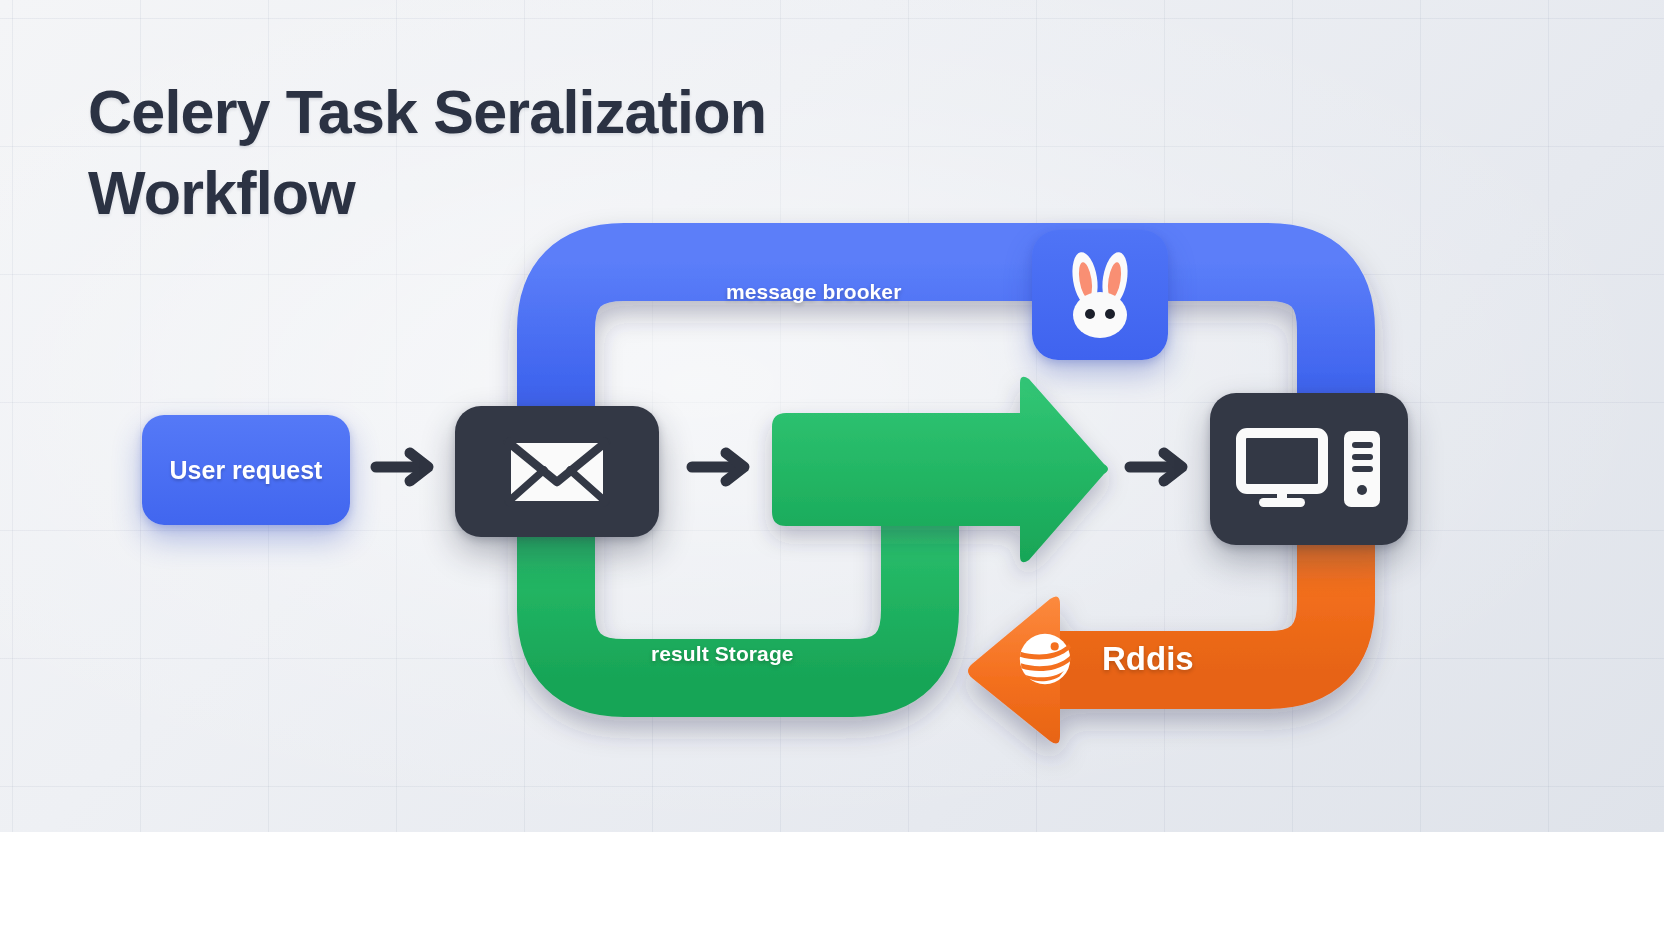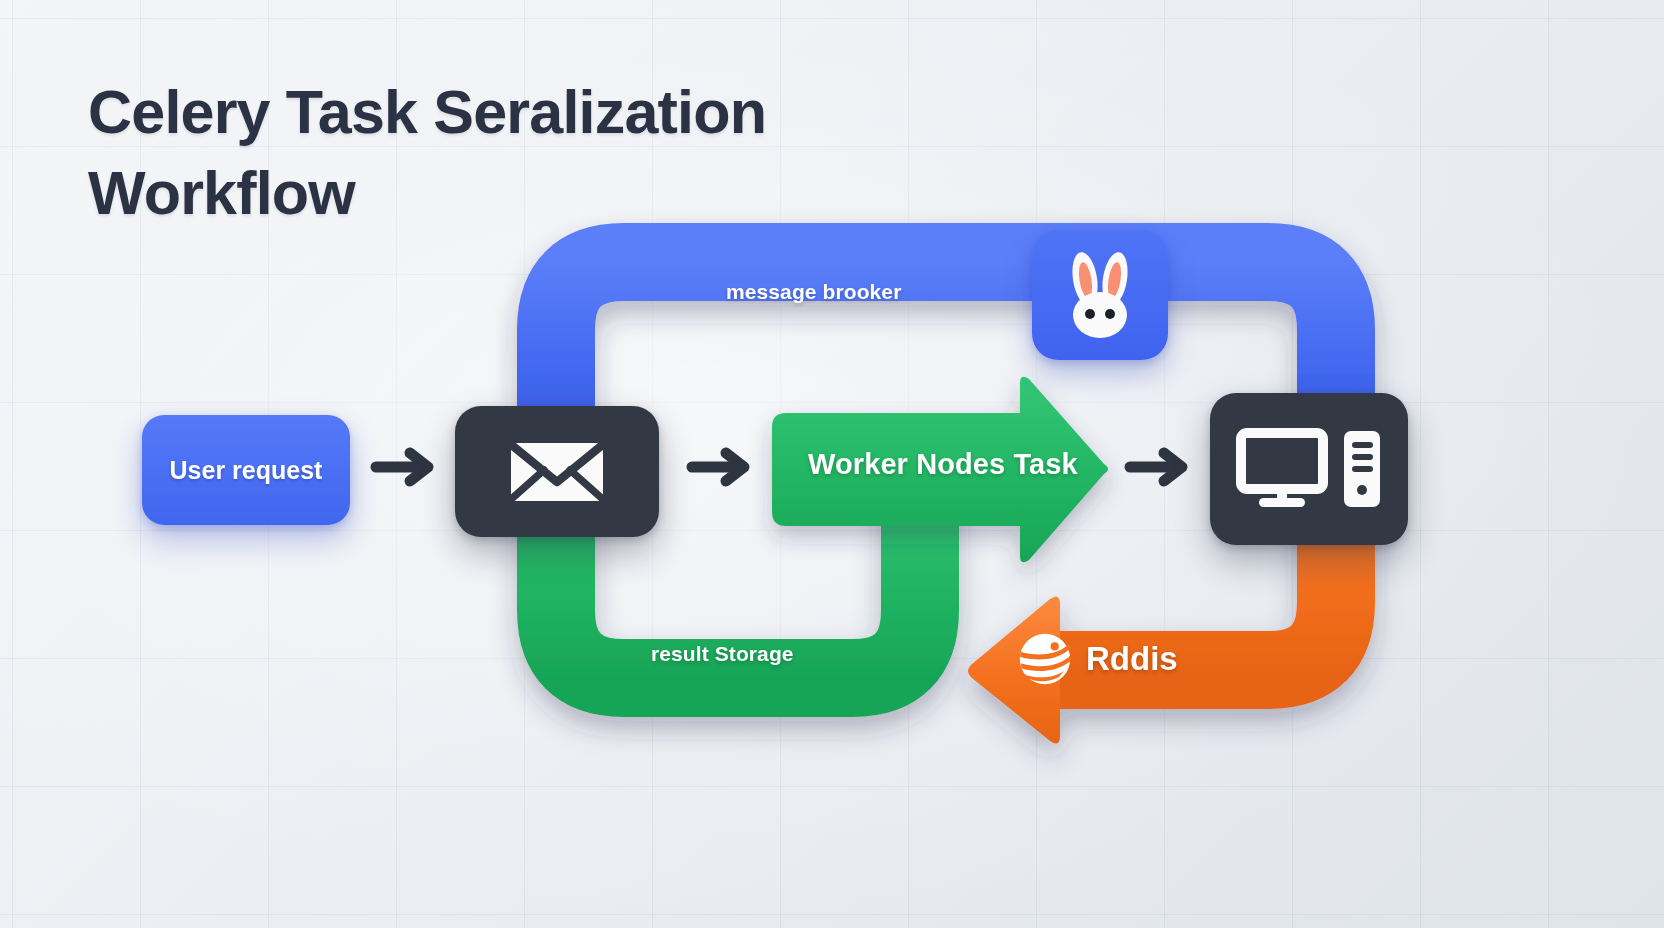--- a/index.html
+++ b/index.html
@@ -7,21 +7,21 @@
   html, body {
     width: 1664px;
     height: 928px;
     overflow: hidden;
     font-family: "Liberation Sans", sans-serif;
   }
 
   #stage {
     position: relative;
     width: 1664px;
-    height: 928px;
+    height: 832px;
     background:
       linear-gradient(135deg, #f4f5f7 0%, #eef0f4 35%, #e6e9ef 70%, #dfe3ea 100%);
     overflow: hidden;
     padding-left: 48px;
   }
 
   
   #grid {
     position: absolute;
     inset: 0;
@@ -203,23 +203,22 @@
                Q 964 671 972 664
                L 1050 599
                Q 1060 592 1060 604 Z" fill="url(#gOrange)"></path>
     </g>
   </svg>
 
   <div class="pipe-label" id="label-broker">message brooker</div>
 
   <div class="pipe-label" id="label-storage">result Storage</div>
 
-  <div class="pipe-label" id="label-worker">Worker Nodes Task</div>
-
-  <div style="position:absolute; left:1014px; top:628px; display:flex; align-items:center; gap:10px;">
+
+  <div style="position:absolute; left:1014px; top:628px; display:flex; align-items:center; gap:26px;">
     <svg width="62" height="62" viewBox="0 0 64 64">
       <g fill="#ffffff">
         <path d="M32 6 C17.6 6 6 17.6 6 32 C6 46.4 17.6 58 32 58 C46.4 58 58 46.4 58 32 C58 17.6 46.4 6 32 6 Z
                  M32 11 C37.2 11 41.9 12.9 45.5 16.1 C40.5 19.0 33.1 21.2 25.2 21.9 C21.6 22.2 18.2 22.2 15.2 21.9
                  C18.9 15.4 25.0 11 32 11 Z" opacity="0"></path>
       </g>
 
       <circle cx="32" cy="32" r="26" fill="#ffffff"></circle>
       <path d="M6.8 24.5 C16 27.5 30 28.6 41 25.4 C48.5 23.2 54 19.4 56.6 16.2
                L58.8 20.5 C55.4 24.3 49.2 28.2 41.6 30.4 C30.6 33.6 16.2 32.8 6.2 29.6 Z" fill="#f4701f"></path>

